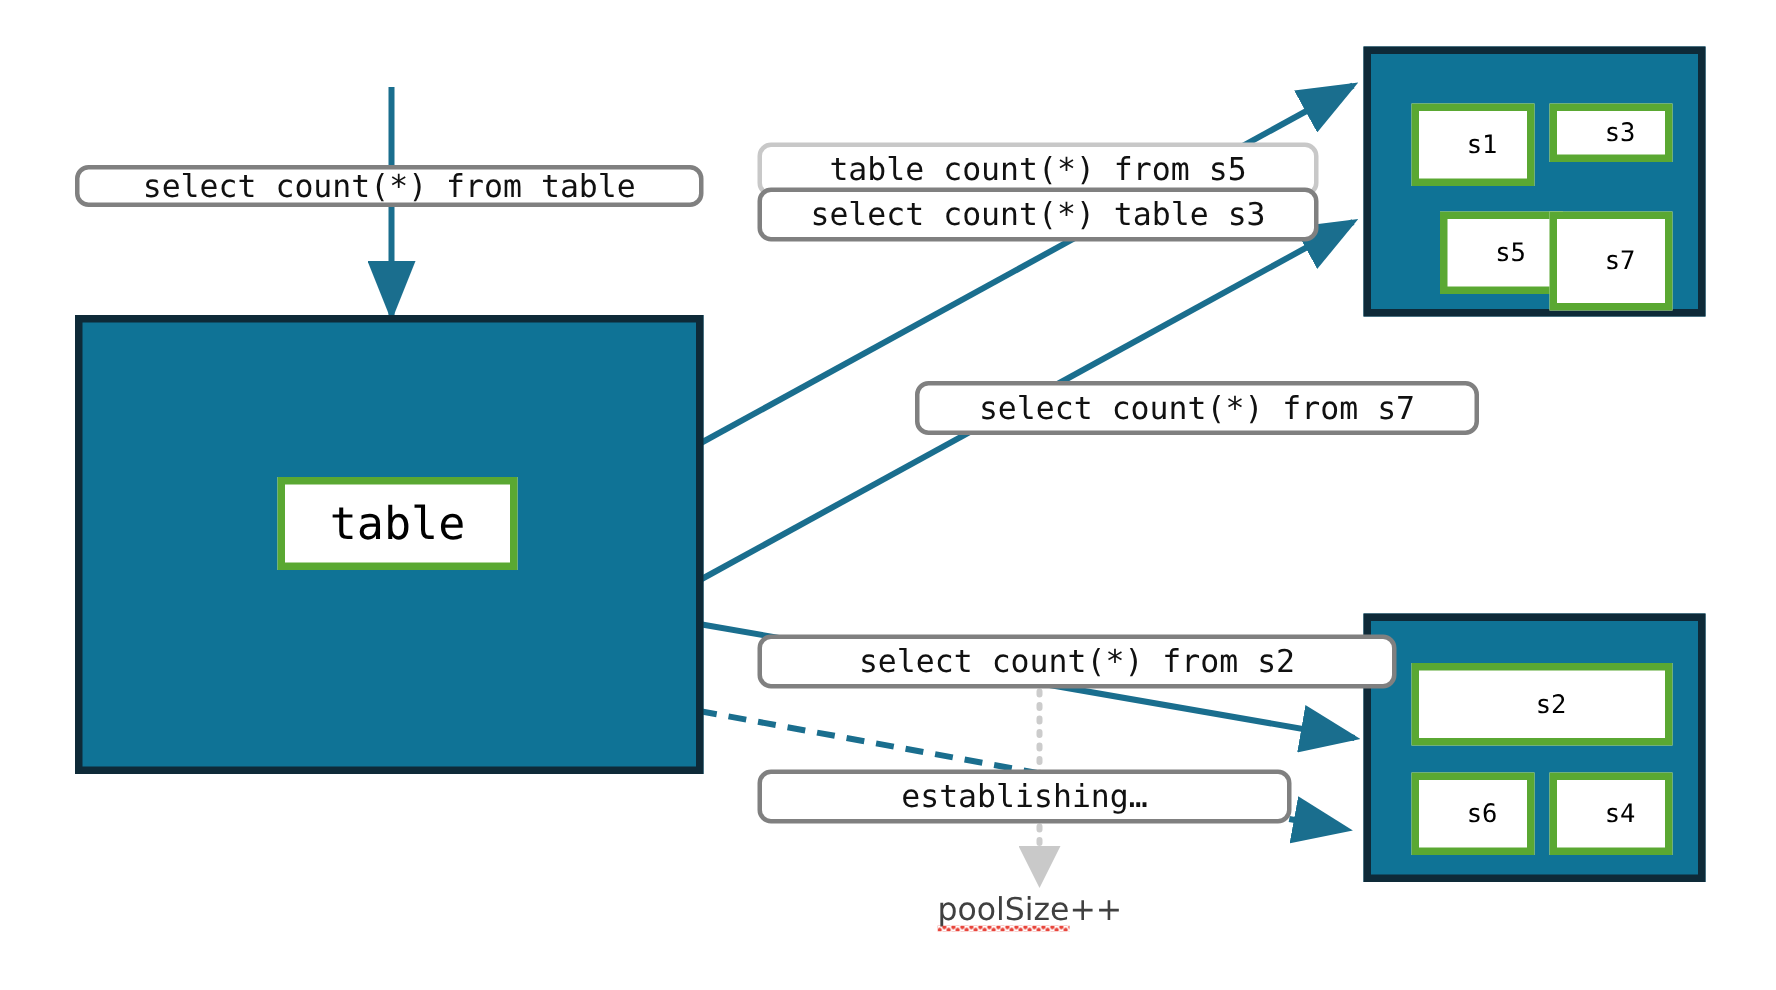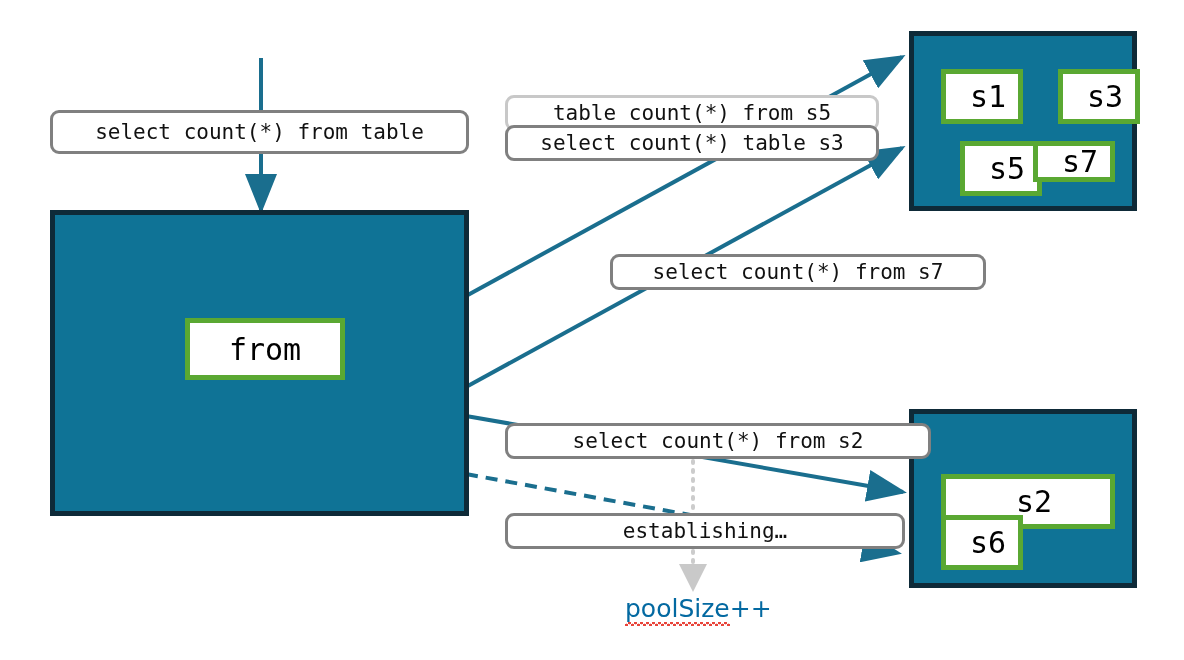--- a/index.html
+++ b/index.html
@@ -44,21 +44,21 @@
     box-sizing: border-box;
     background: #ffffff;
     border: 5px solid #5aa832;
     display: flex;
     align-items: center;
     justify-content: center;
     color: #000000;
     font-family: "DejaVu Sans Mono", "Liberation Mono", monospace;
   }
   .node.small {
-    font-size: 30px;
+    font-size: 17px;
     padding-left: 12px;
   }
   .node.big {
     font-size: 30px;
   }
 
   
   .chip {
     position: absolute;
     box-sizing: border-box;
@@ -79,22 +79,22 @@
     z-index: 4;
   }
   .chip.front {
     z-index: 6;
   }
 
   
   .annotation {
     position: absolute;
     font-family: "DejaVu Sans", "Liberation Sans", sans-serif;
-    font-size: 25px;
-    color: #0369a1;
+    font-size: 21px;
+    color: #404040;
     white-space: nowrap;
   }
   .annotation .spell {
     position: relative;
     display: inline-block;
   }
   .annotation .spell::after {
     content: "";
     position: absolute;
     left: 0;
@@ -131,43 +131,44 @@
 
     <line x1="466" y1="416" x2="903" y2="492" stroke="#1a6e8e" stroke-width="4" marker-end="url(#arrowTeal)"></line>
 
     <line x1="466" y1="474" x2="898" y2="553" stroke="#1a6e8e" stroke-width="4" stroke-dasharray="12 8" marker-end="url(#arrowTeal)"></line>
 
     <line x1="693" y1="452" x2="693" y2="578" stroke="#cccccc" stroke-width="4" stroke-dasharray="2 7" stroke-linecap="round" marker-end="url(#arrowGray)"></line>
   </svg>
 
   <div class="pool" style="left:909px; top:31px; width:228px; height:180px;">
     <div class="node small" style="left:27px; top:33px; width:82px; height:55px;">s1</div>
-    <div class="node small" style="left:119px; top:33px; width:82px; height:55px;margin-left:25px;">s3</div>
+    <div class="node small" style="left:119px; top:33px; width:82px; height:39px;">s3</div>
     <div class="node small" style="left:27px; top:105px; width:82px; height:55px;margin-left:19px;">s5</div>
-    <div class="node small" style="left:119px; top:105px; width:82px; height:41px;">s7</div>
+    <div class="node small" style="left:119px; top:105px; width:82px; height:66px;">s7</div>
   </div>
 
   <div class="pool" style="left:909px; top:409px; width:228px; height:179px;">
-    <div class="node small" style="left:27px; top:28px; width:174px; height:55px;margin-top:32px;">s2</div>
+    <div class="node small" style="left:27px; top:28px; width:174px; height:55px;">s2</div>
     <div class="node small" style="left:27px; top:101px; width:82px; height:55px;">s6</div>
+    <div class="node small" style="left:119px; top:101px; width:82px; height:55px;">s4</div>
   </div>
 
   <div class="table-box" style="left:50px; top:210px; width:419px; height:306px;">
-    <div class="node big" style="left:130px; top:103px; width:160px; height:62px;">from</div>
+    <div class="node big" style="left:130px; top:103px; width:160px; height:62px;">table</div>
   </div>
 
-  <div class="chip" style="left:50px; top:110px; width:419px; height:44px;">select count(*) from table</div>
+  <div class="chip" style="left:50px; top:110px; width:419px; height:28px;">select count(*) from table</div>
 
   <div class="chip faded" style="left:505px; top:95px; width:374px; height:36px;">table count(*) from s5</div>
 
   <div class="chip front" style="left:505px; top:125px; width:374px; height:36px;">select count(*) table s3</div>
 
   <div class="chip front" style="left:578px; top:254px; width:376px; height:36px;margin-left:32px;">select count(*) from s7</div>
 
   <div class="chip front" style="left:505px; top:423px; width:426px; height:36px;">select count(*) from s2</div>
 
-  <div class="chip front" style="left:505px; top:513px; width:400px; height:36px;">establishing…</div>
+  <div class="chip front" style="left:505px; top:513px; width:356px; height:36px;">establishing…</div>
 
   <div class="annotation" style="left:625px; top:594px;">
     <span class="spell">poolSize</span><span>++</span>
   </div>
 
 </div>
 
 </body></html>

